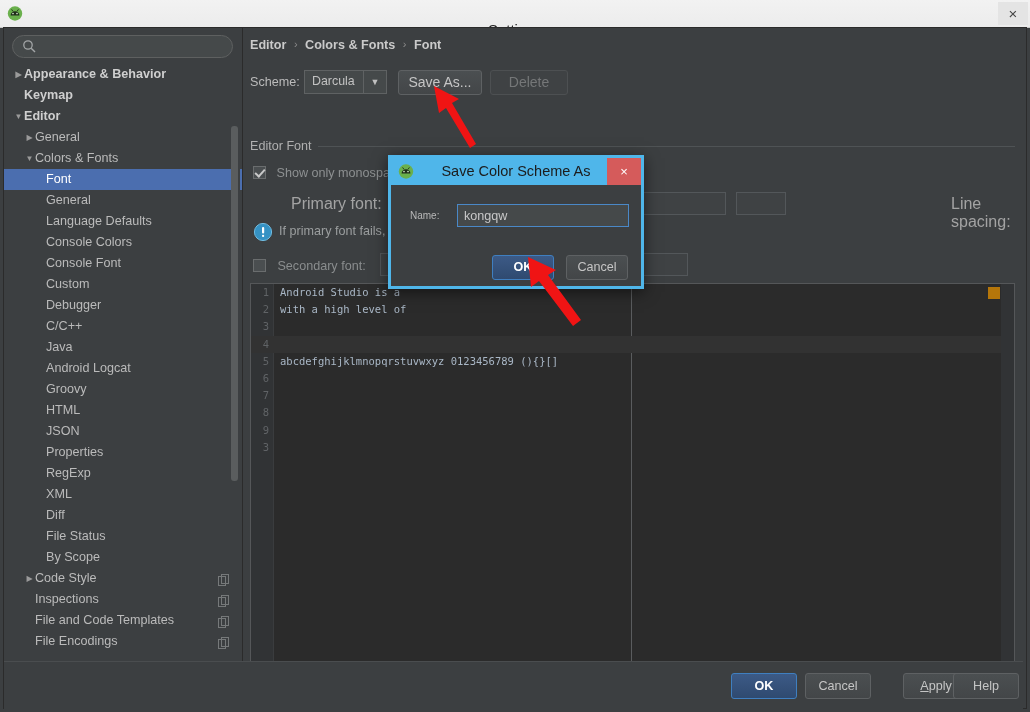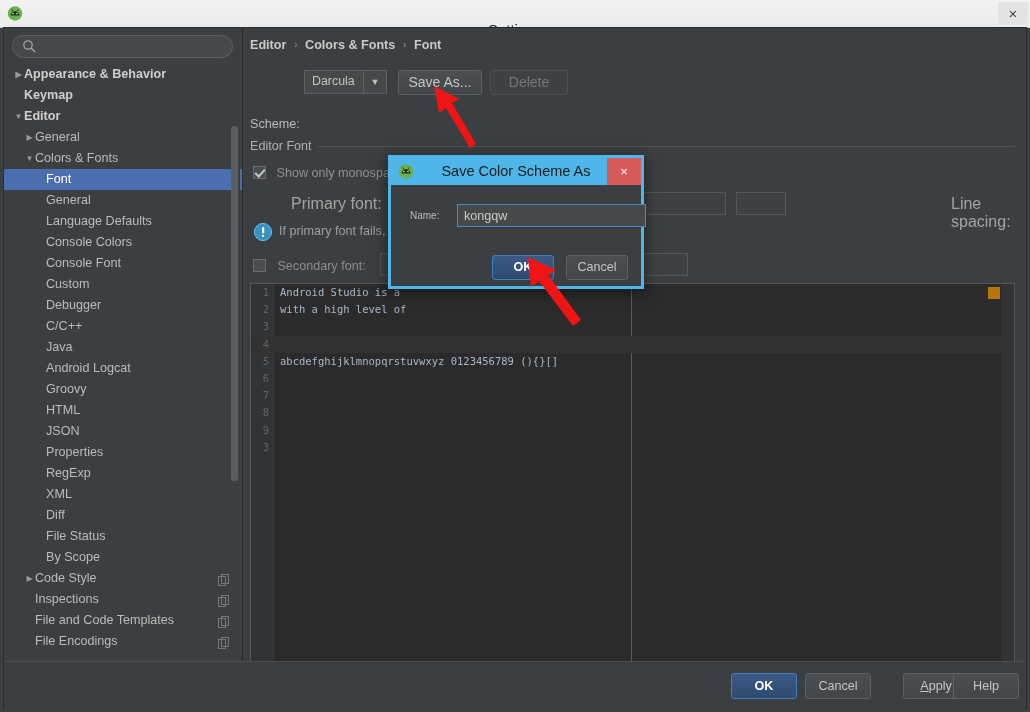--- a/index.html
+++ b/index.html
@@ -112,21 +112,21 @@
     font-size: 12.6px; font-weight: bold; color: #cacaca;
   }
   .breadcrumb .sep {
     color: #8b8b8b; font-weight: normal; font-size: 11px;
     padding: 0 4px; vertical-align: 1px;
   }
 
   .scheme-row {
     position: absolute; left: 5px; top: 42px; height: 26px;
   }
-  .lbl { font-size: 12.6px; color: #bbbbbb; margin-top: 42px; }
+  .lbl { font-size: 12.6px; color: #bbbbbb; }
   .scheme-label { position: absolute; left: 0; top: 5px; }
   .combo {
     position: absolute; left: 54px; top: 0;
     width: 83px; height: 24px;
     border: 1px solid #5f6263; background: #45494a;
     box-sizing: border-box;
   }
   .combo .val {
     position: absolute; left: 7px; top: 3px;
     font-size: 12.4px; color: #c2c2c2;
@@ -313,21 +313,21 @@
   .dlg-body {
     position: absolute; left: 0; right: 0; top: 27px; bottom: 0;
     background: #3c3f41;
   }
   .dlg-name-lbl {
     position: absolute; left: 19px; top: 25px;
     font-size: 10px; color: #b8b8b8; text-align: center;
   }
   .dlg-name-input {
     position: absolute; left: 66px; top: 19px;
-    width: 189px; height: 23px; box-sizing: border-box;
+    width: 172px; height: 23px; box-sizing: border-box;
     border: 1px solid #4a88c7; background: #45494a;
     color: #c8c8c8; font-size: 12.6px;
     padding-left: 6px; outline: none;
     font-family: "Liberation Sans", sans-serif;
   }
   .dlg-ok {
     position: absolute; left: 101px; top: 70px; width: 62px; height: 25px;
     line-height: 23px; text-align: center;
     border: 1px solid #3f7fc0; border-radius: 3px;
     background: linear-gradient(#3c5a86, #2f4a70);

